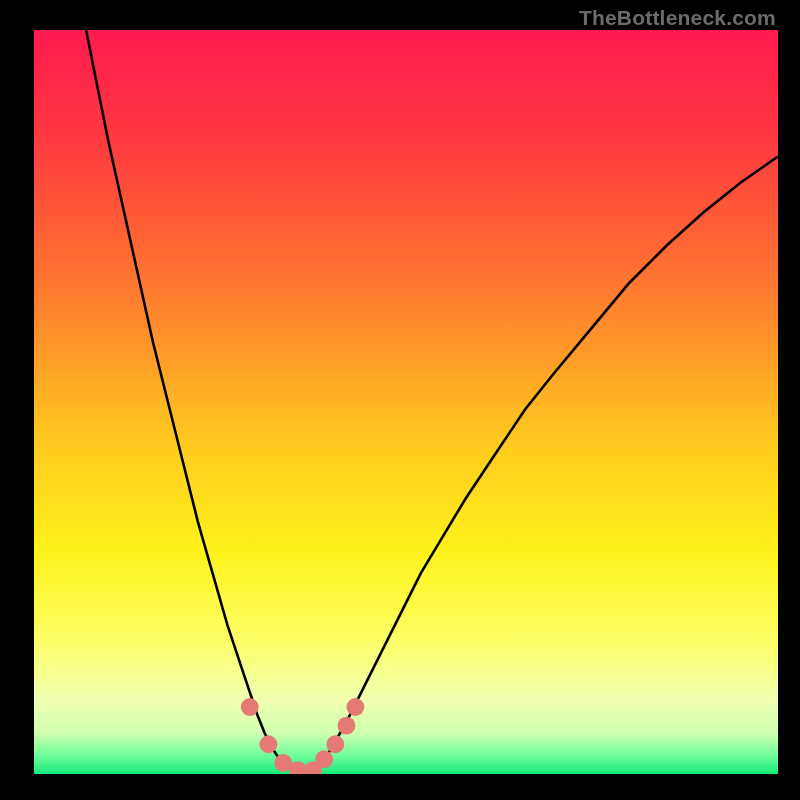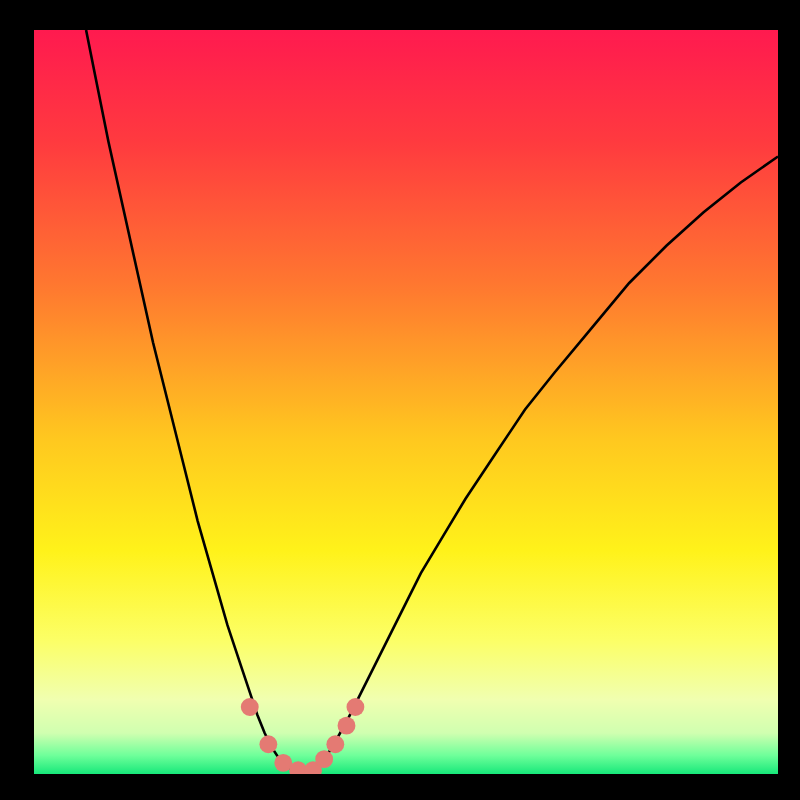--- a/index.html
+++ b/index.html
@@ -42,20 +42,21 @@
     position: absolute;
     left: 0; top: 0;
     width: 100%; height: 100%;
   }
 </style>
 </head>
 <body>
 
 <div class="frame">
 
+  <div class="watermark">TheBottleneck.com</div>
 
   <div class="plot-area">
     <svg class="gradient" viewBox="0 0 100 100" preserveAspectRatio="none">
       <defs>
         <linearGradient id="bg-grad" x1="0" y1="0" x2="0" y2="1">
             <stop offset="0%" stop-color="#ff1a4f"></stop>
             <stop offset="15%" stop-color="#ff3a3f"></stop>
             <stop offset="35%" stop-color="#ff7a2f"></stop>
             <stop offset="55.00000000000001%" stop-color="#ffc81f"></stop>
             <stop offset="70%" stop-color="#fff21a"></stop>

